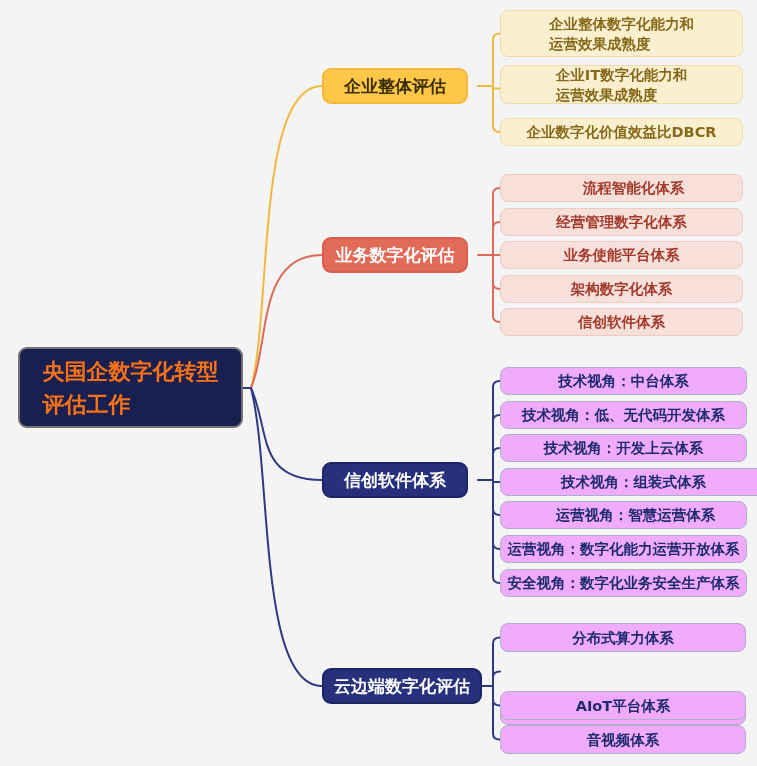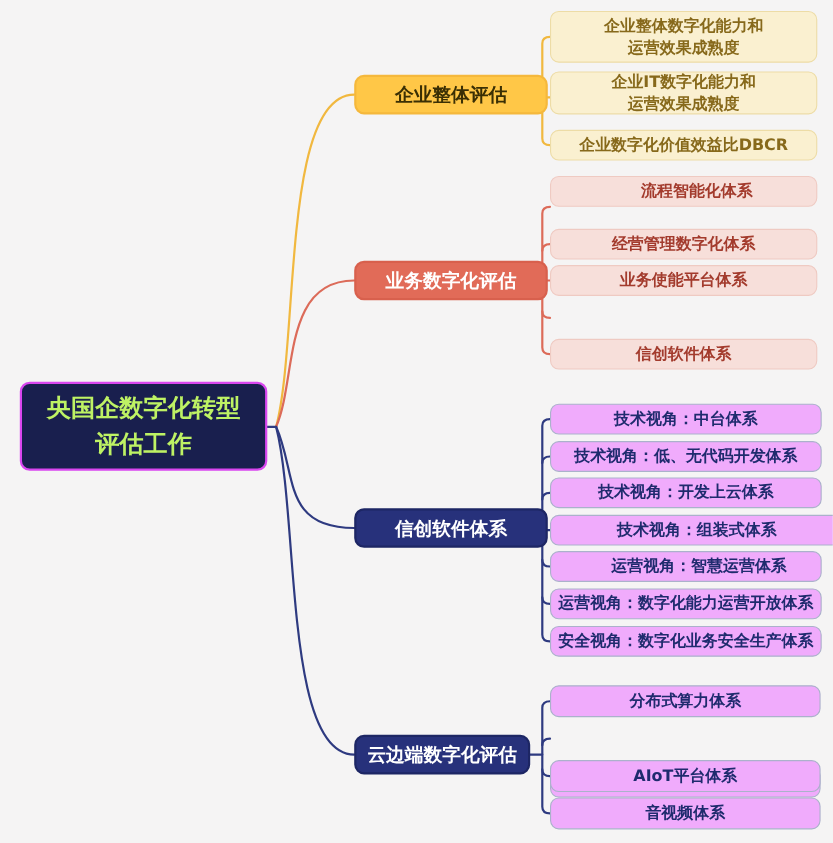--- a/index.html
+++ b/index.html
@@ -12,29 +12,29 @@
   .canvas{position:relative;width:757px;height:766px;}
   svg.edges{position:absolute;left:0;top:0;width:757px;height:766px;}
   svg.edges path{fill:none;stroke-width:2;stroke-linecap:round;}
   .edge-y{stroke:#F1B83F;}
   .edge-r{stroke:#DC6B59;}
   .edge-b{stroke:#2E3A80;}
 
   .node{
     position:absolute;box-sizing:border-box;
     display:flex;align-items:center;justify-content:center;
-    font-weight:bold;text-align:center;white-space:pre-line;
+    font-weight:bold;text-align:left;white-space:pre-line;
   }
   .root{
     left:18px;top:347px;width:225px;height:81px;
-    background:#191F4E;border:2px solid #d946ef;border-radius:9px;
-    color:#bef264;font-size:22px;line-height:33px;
+    background:#191F4E;border:2px solid #737373;border-radius:9px;
+    color:#f97316;font-size:22px;line-height:33px;
   }
   .branch{
-    left:322px;width:176px;height:36px;
+    left:322px;width:146px;height:36px;
     border-radius:9px;font-size:17px;
   }
   .b-yellow{background:#FFC747;border:2px solid #F5B83C;color:#3A2F04;}
   .b-red{background:#E16B58;border:2px solid #D8604D;color:#FFFFFF;}
   .b-navy{background:#27317B;border:2px solid #1D2664;color:#FFFFFF;}
   .child{
     left:500px;width:243px;height:28px;
     border-radius:8px;font-size:14.5px;line-height:20px;
   }
   .c-yellow{background:#FAF0D0;border:1px solid #EDDCA6;color:#87691B;}
@@ -86,23 +86,24 @@
   <div class="node branch b-red" style="top:237px;">业务数字化评估</div>
   <div class="node branch b-navy" style="top:462px;">信创软件体系</div>
   <div class="node branch b-navy" style="top:668px;width:160px;">云边端数字化评估</div>
 
   <div class="node child c-yellow" style="top:10px;height:47px;">企业整体数字化能力和
 运营效果成熟度</div>
   <div class="node child c-yellow" style="top:65px;height:39px;">企业IT数字化能力和
 运营效果成熟度</div>
   <div class="node child c-yellow" style="top:118px;">企业数字化价值效益比DBCR</div>
 
-  <div class="node child c-pink" style="top:160px;padding-left:24px;">流程智能化体系</div>
+  <div class="node child c-pink" style="top:174px;padding-left:24px;">流程智能化体系</div>
   <div class="node child c-pink" style="top:208px;">经营管理数字化体系</div>
   <div class="node child c-pink" style="top:241px;">业务使能平台体系</div>
+  <div class="node child c-pink" style="top:275px;">架构数字化体系</div>
   <div class="node child c-pink" style="top:308px;">信创软件体系</div>
 
   <div class="node child c-blue" style="top:367px;width:247px;">技术视角：中台体系</div>
   <div class="node child c-blue" style="top:401px;width:247px;">技术视角：低、无代码开发体系</div>
   <div class="node child c-blue" style="top:434px;width:247px;">技术视角：开发上云体系</div>
   <div class="node child c-blue" style="top:468px;width:267px;">技术视角：组装式体系</div>
   <div class="node child c-blue" style="top:501px;width:247px;padding-left:24px;">运营视角：智慧运营体系</div>
   <div class="node child c-blue" style="top:535px;width:247px;">运营视角：数字化能力运营开放体系</div>
   <div class="node child c-blue" style="top:569px;width:247px;">安全视角：数字化业务安全生产体系</div>
 

